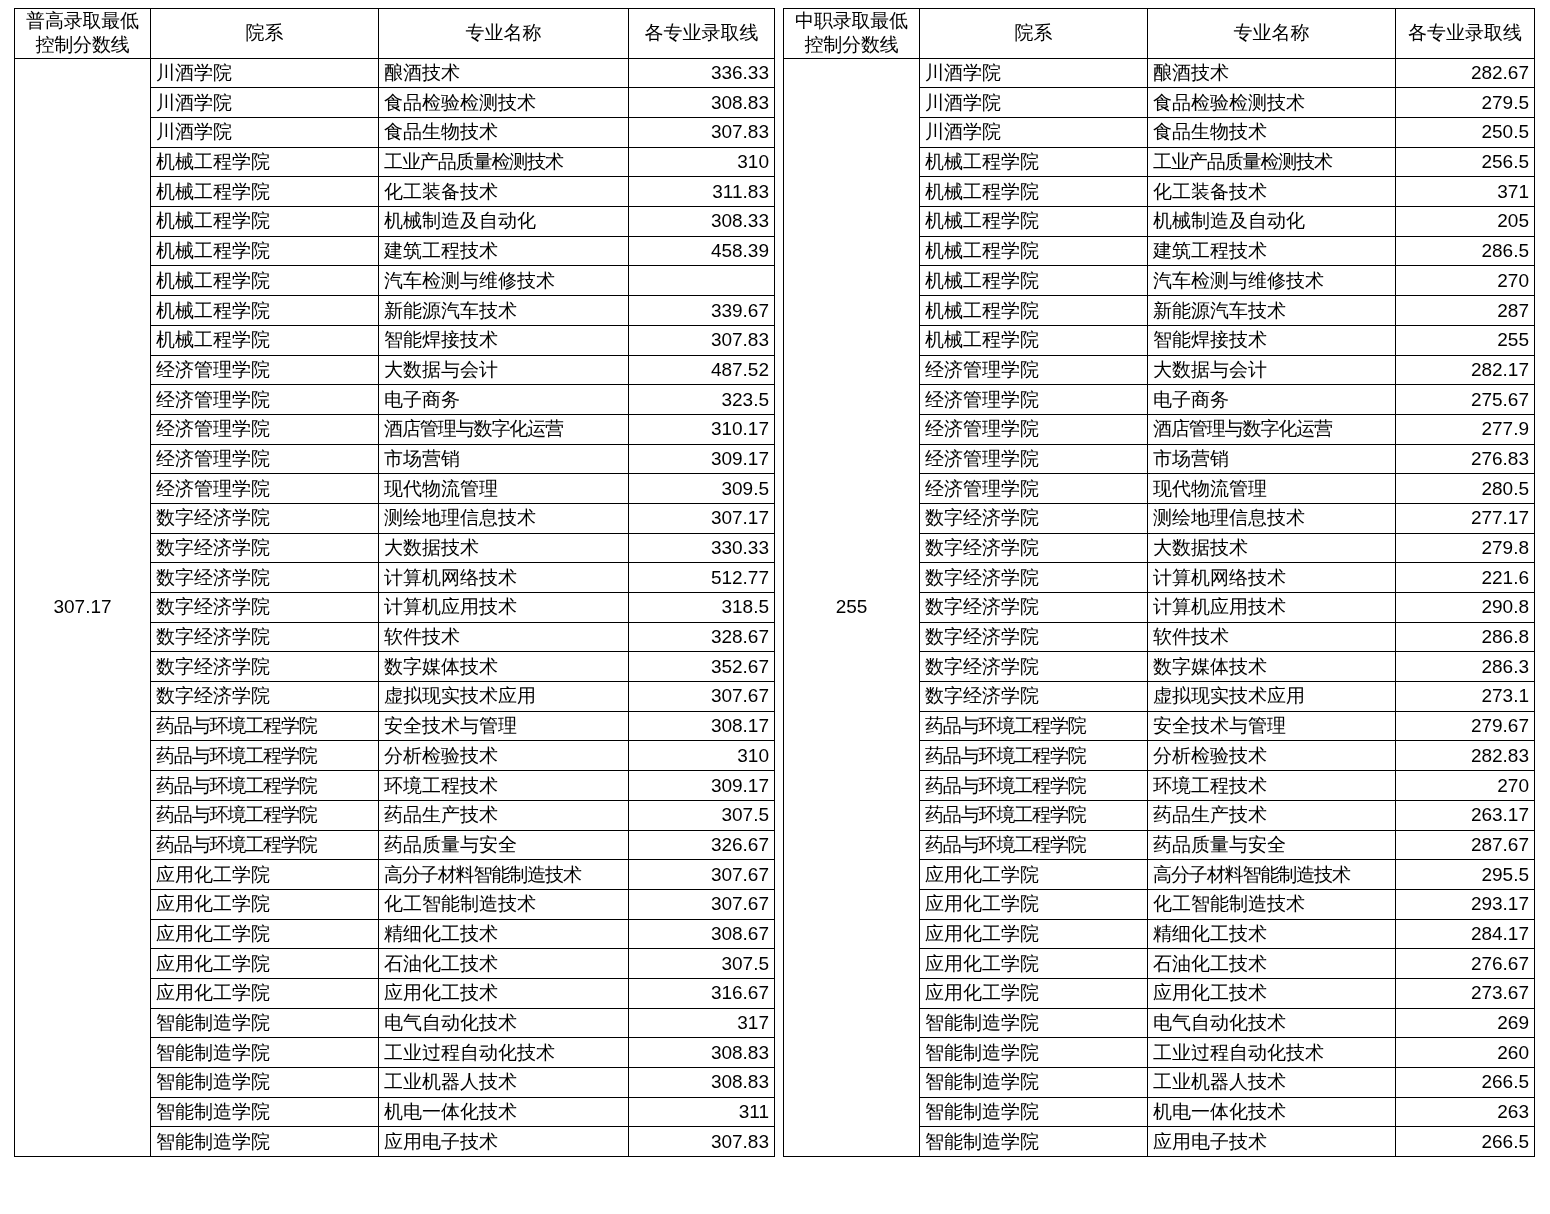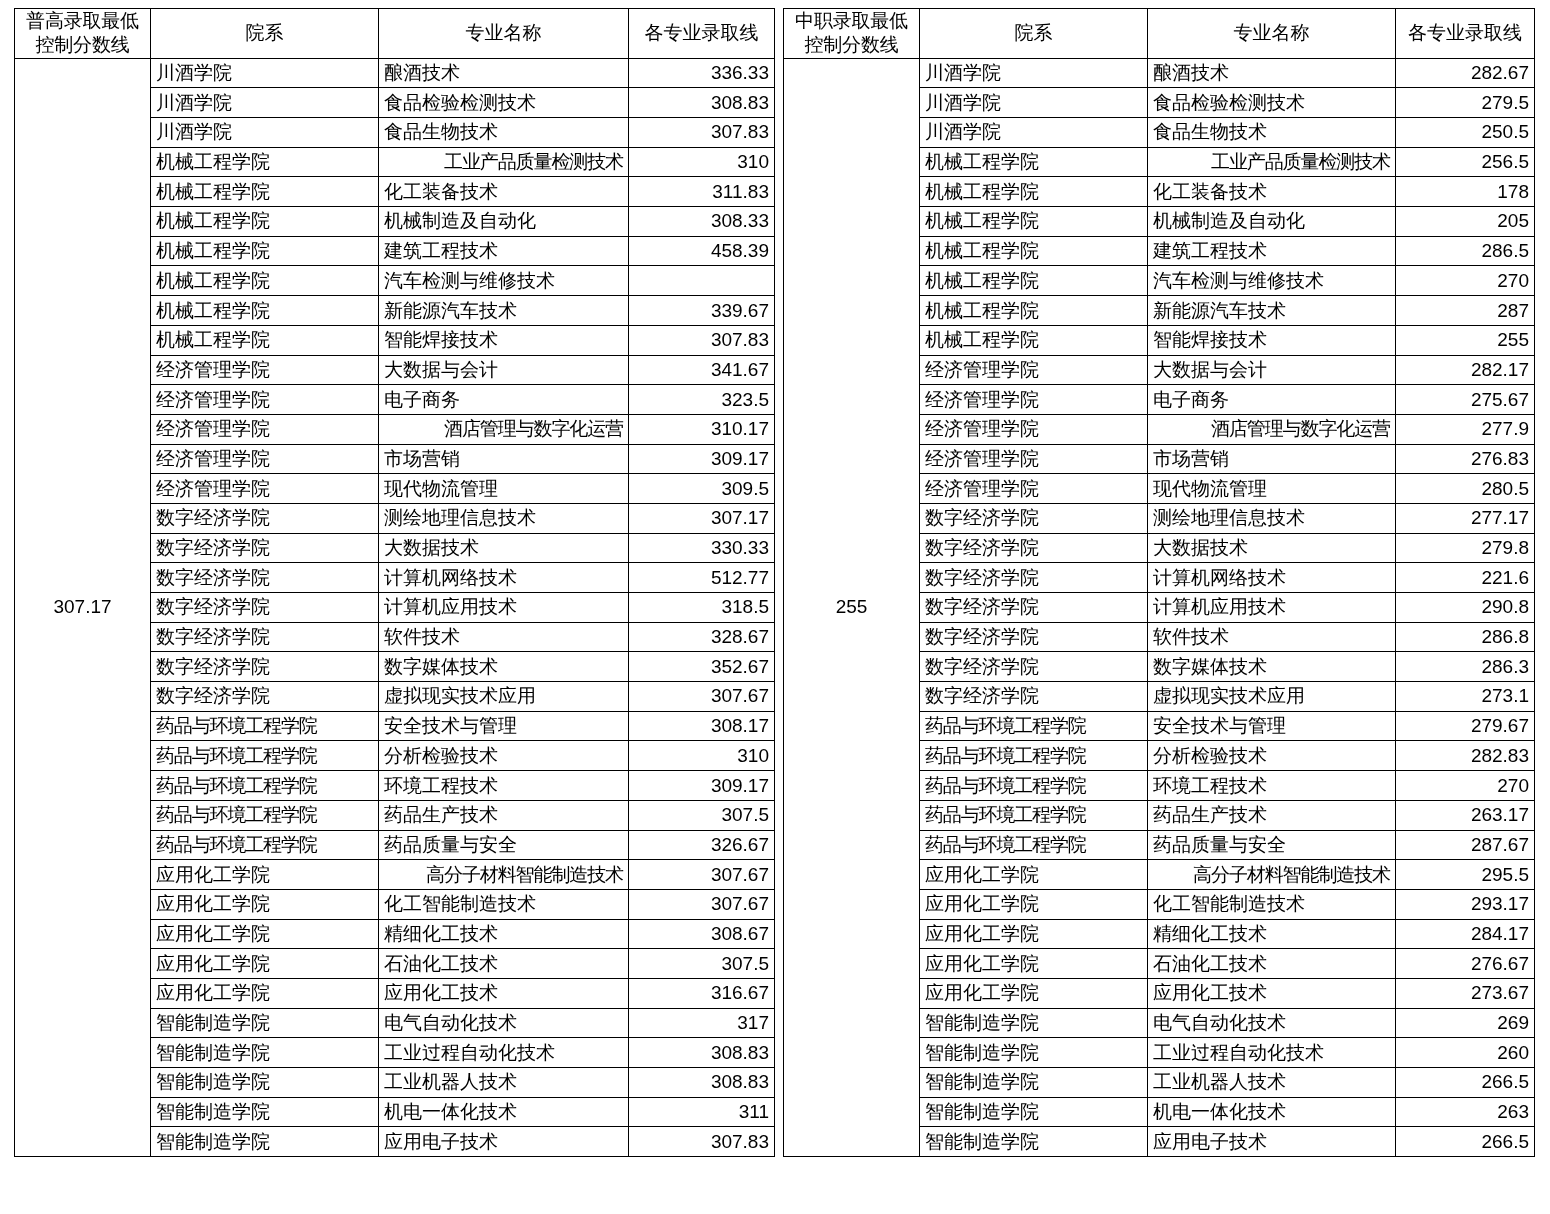--- a/index.html
+++ b/index.html
@@ -78,21 +78,20 @@
   td.dept.squeeze {
     letter-spacing: -1.15px;
     margin-left: 32px;
   }
   td.major {
     text-align: left;
     font-size: 19px;
   }
   td.major.squeeze {
     letter-spacing: -1.1px;
-    text-align: right;
   }
   td.score {
     text-align: right;
     font-size: 19px;
     padding-right: 7px;
   }
   
   .c-cut   { width: 136px; }
   .c-dept  { width: 228px; }
   .c-major { width: 250px; }
@@ -175,21 +174,21 @@
             <td class="score">339.67</td>
           </tr>
           <tr>
             <td class="dept">机械工程学院</td>
             <td class="major">智能焊接技术</td>
             <td class="score">307.83</td>
           </tr>
           <tr>
             <td class="dept">经济管理学院</td>
             <td class="major">大数据与会计</td>
-            <td class="score">341.67</td>
+            <td class="score">487.52</td>
           </tr>
           <tr>
             <td class="dept">经济管理学院</td>
             <td class="major">电子商务</td>
             <td class="score">323.5</td>
           </tr>
           <tr>
             <td class="dept">经济管理学院</td>
             <td class="major squeeze">酒店管理与数字化运营</td>
             <td class="score">310.17</td>
@@ -355,21 +354,21 @@
             <td class="score">250.5</td>
           </tr>
           <tr>
             <td class="dept">机械工程学院</td>
             <td class="major squeeze">工业产品质量检测技术</td>
             <td class="score">256.5</td>
           </tr>
           <tr>
             <td class="dept">机械工程学院</td>
             <td class="major">化工装备技术</td>
-            <td class="score">178</td>
+            <td class="score">371</td>
           </tr>
           <tr>
             <td class="dept">机械工程学院</td>
             <td class="major">机械制造及自动化</td>
             <td class="score">205</td>
           </tr>
           <tr>
             <td class="dept">机械工程学院</td>
             <td class="major">建筑工程技术</td>
             <td class="score">286.5</td>

